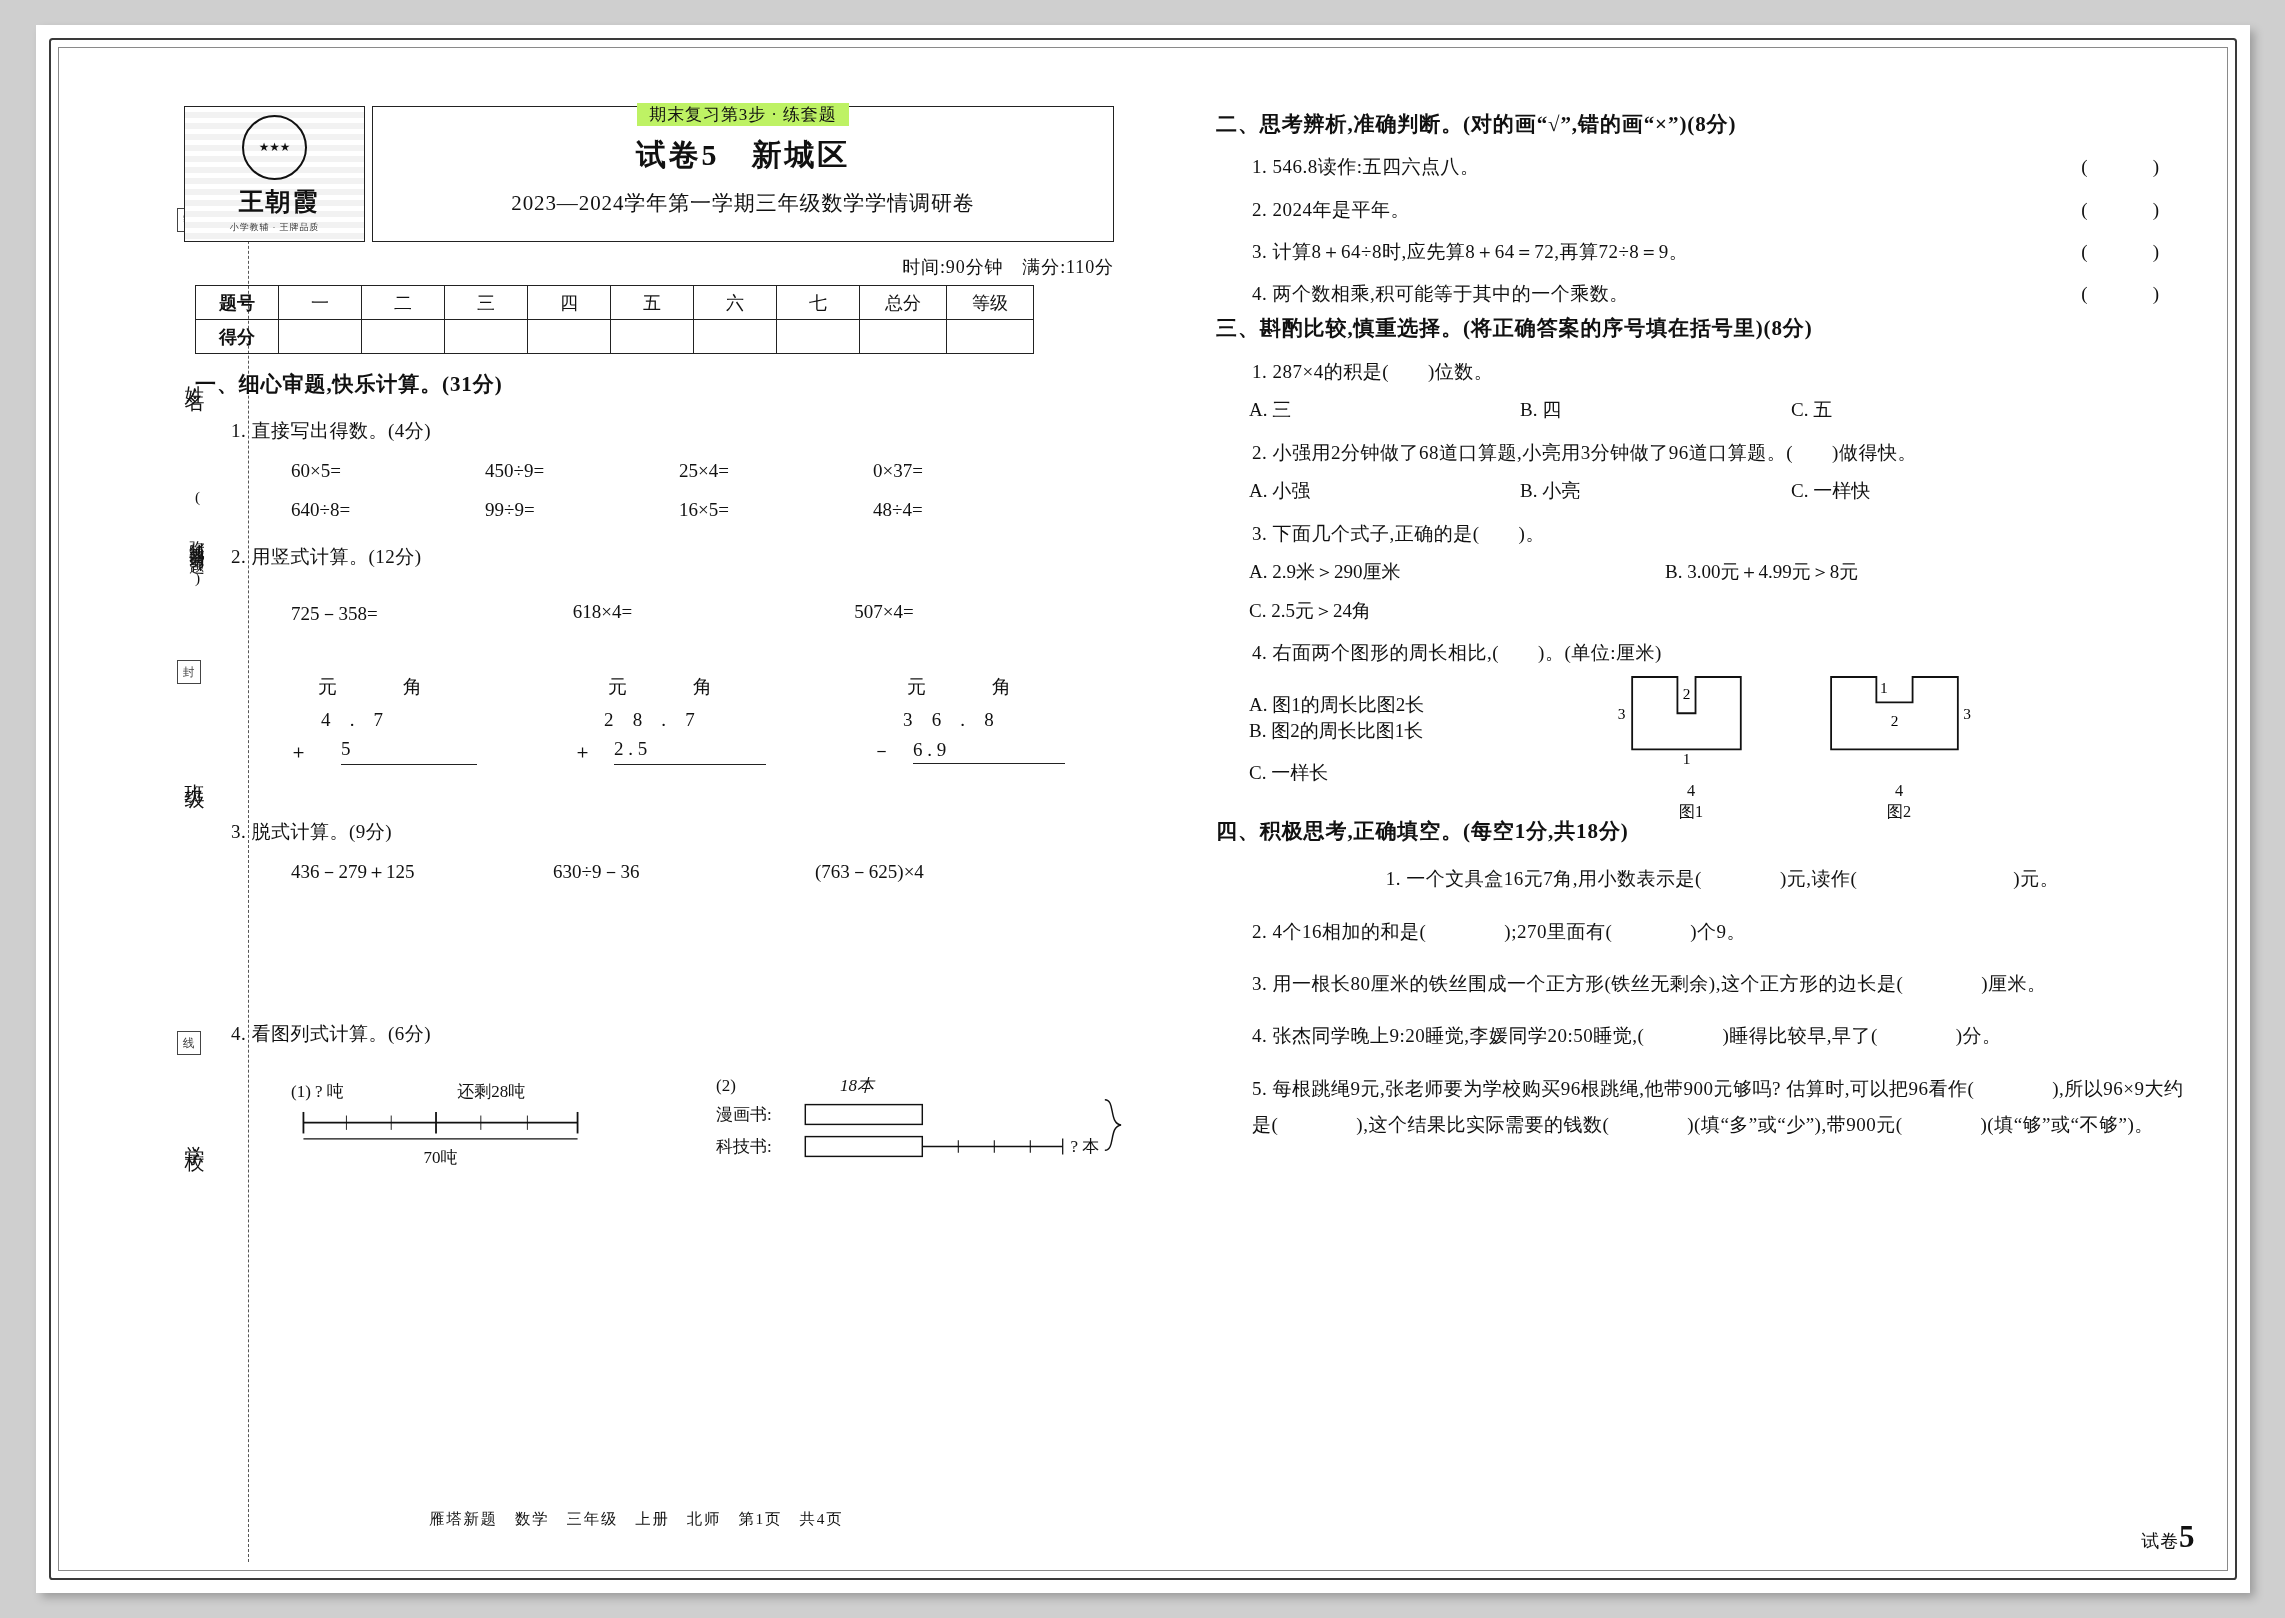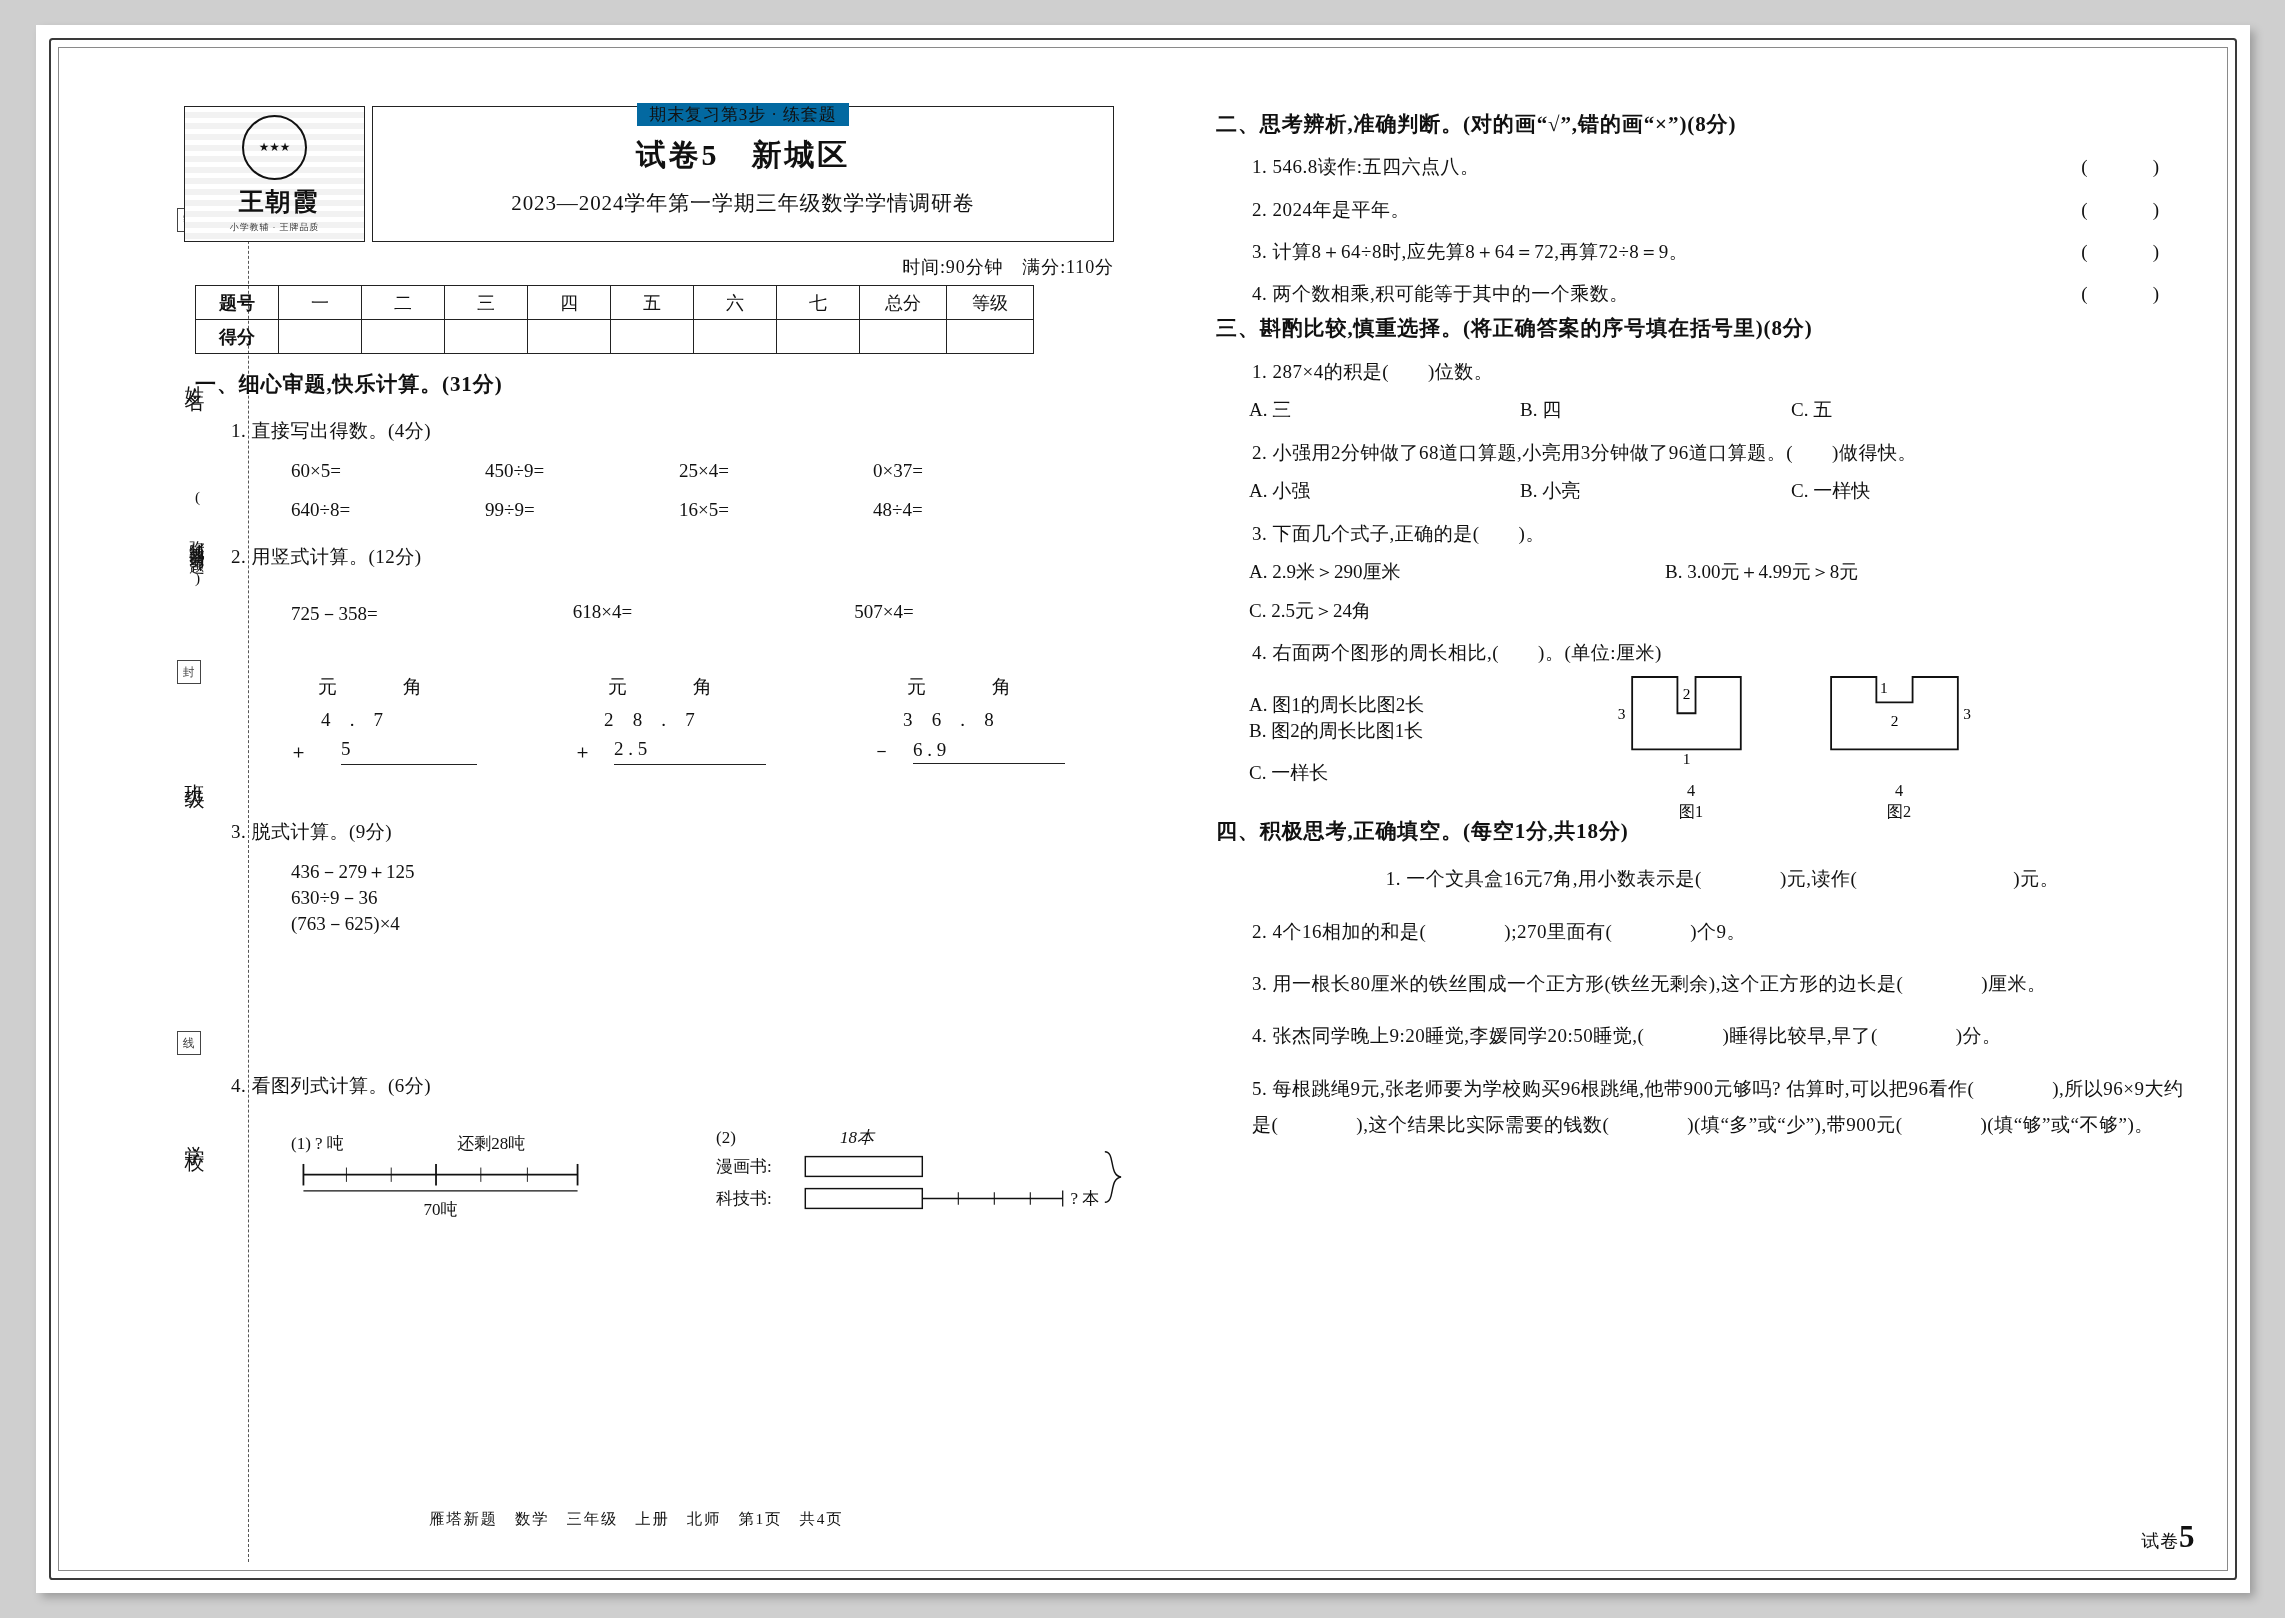--- a/index.html
+++ b/index.html
@@ -59,21 +59,21 @@
   }
   .logo-name { font-size: 25px; font-weight: bold; letter-spacing: 1.8px; text-align: right; }
   .logo-sub { font-size: 9px; letter-spacing:0.9px; color:#333; margin-top:2.7px; }
 
   
   .title-box {
     position:absolute; left: 242px; top: 7.2px; width: 742px; height: 136px;
     border:1.8px solid #222; text-align:center;
   }
   .title-tag {
-    display:inline-block; margin-top:-12.7px; background:#0369a1; padding:0 12.7px;
+    display:inline-block; margin-top:-12.7px; background:#bef264; padding:0 12.7px;
     font-size:17px; letter-spacing:0.9px;
   }
   .title-main { font-size: 30px; font-weight: bold; letter-spacing: 2.7px; margin-top: 9px; }
   .title-sub { font-size: 21px; margin-top: 12.7px; letter-spacing: 0.9px; }
 
   .time-line { position:absolute; left: 242px; top: 156px; width: 742px; text-align:right; font-size: 18px; letter-spacing:0.9px;}
 
   
   table.score { position:absolute; left: 65px; top: 186px; border-collapse: collapse; }
   table.score td { border:1.4px solid #222; width: 83px; height: 34px; text-align:center; font-size:18px; }
@@ -95,21 +95,21 @@
   .vert-group > div { width: 299px; font-size: 19px; }
 
   .money-block { display:flex; margin-top: 47px; }
   .money-col { width: 299px; font-size: 19px; }
   .money-head { letter-spacing: 23.5px; margin-left: 87px; }
   .money-n1 { margin-left: 90px; letter-spacing: 7.2px;}
 
   .money-head2 { letter-spacing: 23.5px; margin-left: 78px; }
   .money2-n1 { margin-left: 74px; letter-spacing: 7.2px;}
 
-  .row-eq3 { display:flex; margin-top: 14.5px; flex-direction: column; }
+  .row-eq3 { display:flex; margin-top: 14.5px; }
   .row-eq3 > div { width: 262px; font-size: 19px; }
 
   .fig-area { margin-top: 27px; position:relative; height: 109px; }
   .footer-left { position:absolute; left: 299px; bottom: 16.3px; font-size:15.4px; letter-spacing:1.8px;}
   .page-badge { position:absolute; right: 23.5px; bottom: 7.2px; font-size:18px; letter-spacing:0.9px;}
   .page-badge b { font-size: 31px; }
 
   .r-sec { margin-bottom: 7.2px; }
   .r-q { font-size: 19px; margin-top: 16.3px; letter-spacing:0.5px; }
   .paren-right { float:right; margin-right: 25px; letter-spacing: 9px; }

